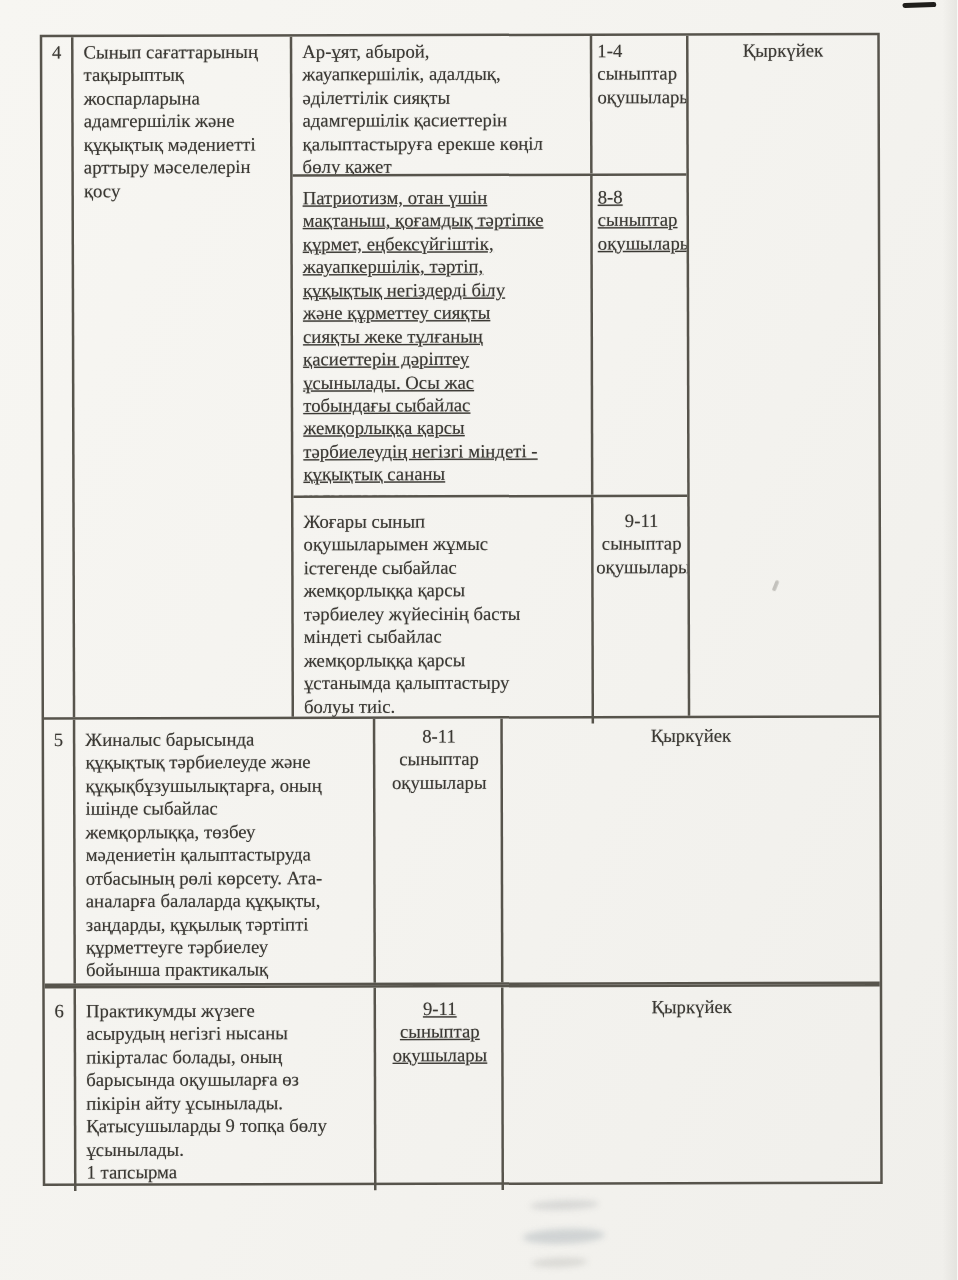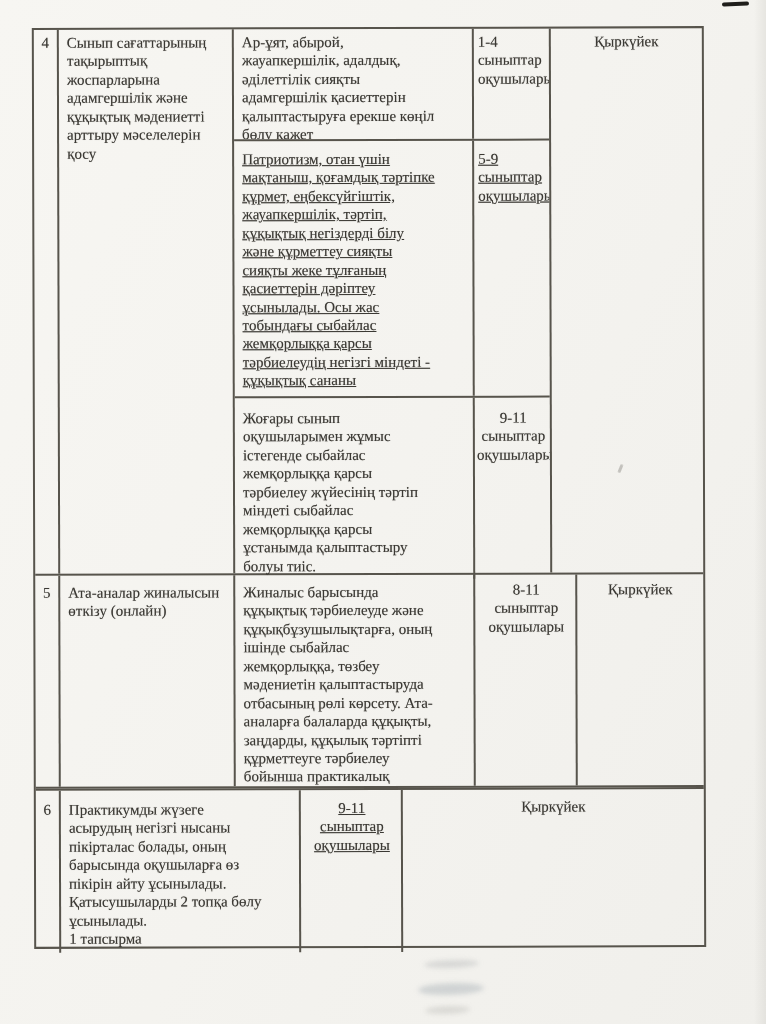--- a/index.html
+++ b/index.html
@@ -129,45 +129,43 @@
 құқықтық негіздерді білу
 және құрметтеу сияқты
 сияқты жеке тұлғаның
 қасиеттерін дәріптеу
 ұсынылады. Осы жас
 тобындағы сыбайлас
 жемқорлыққа қарсы
 тәрбиелеудің негізгі міндеті -
 құқықтық сананы
 қалыптастыру</div>
-          <div class="cell c-aud aud-left pt9">5-9 сыныптар
+          <div class="cell c-aud aud-left pt9">8-8 сыныптар
 оқушылары</div>
         </div>
         <div class="subrow last">
           <div class="cell c-desc pt11">Жоғары сынып
 оқушыларымен жұмыс
 істегенде сыбайлас
 жемқорлыққа қарсы
-тәрбиелеу жүйесінің тәртіп
+тәрбиелеу жүйесінің басты
 міндеті сыбайлас
 жемқорлыққа қарсы
 ұстанымда қалыптастыру
 болуы тиіс.</div>
           <div class="cell c-aud aud-center pt11">9-11
 сыныптар
 оқушылары</div>
         </div>
       </div>
       <div class="cell c-month pt4">Қыркүйек</div>
     </div>
 
     <div class="trow" style="height:213px">
       <div class="cell c-num pt8">5</div>
-      <div class="cell c-act pt8">Ата-аналар жиналысын
-өткізу (онлайн)</div>
       <div class="cell c-desc pt8">Жиналыс барысында
 құқықтық тәрбиелеуде және
 құқықбұзушылықтарға, оның
 ішінде сыбайлас
 жемқорлыққа, төзбеу
 мәдениетін қалыптастыруда
 отбасының рөлі көрсету. Ата-
 аналарға балаларда құқықты,
 заңдарды, құқылық тәртіпті
 құрметтеуге тәрбиелеу
@@ -181,21 +179,21 @@
 
     <div class="section-row">ІІ-бөлім. Күнтізбелік іс-шаралар кешенін іске асыру</div>
 
     <div class="trow last">
       <div class="cell c-num pt10">6</div>
       <div class="cell c-desc pt10">Практикумды жүзеге
 асырудың негізгі нысаны
 пікірталас болады, оның
 барысында оқушыларға өз
 пікірін айту ұсынылады.
-Қатысушыларды 2 топқа бөлу
+Қатысушыларды 9 топқа бөлу
 ұсынылады.
 1 тапсырма</div>
       <div class="cell c-aud-fixed aud-center pt9">9-11
 сыныптар
 оқушылары</div>
       <div class="cell c-month pt8">Қыркүйек</div>
     </div>
 
   </div>
 

